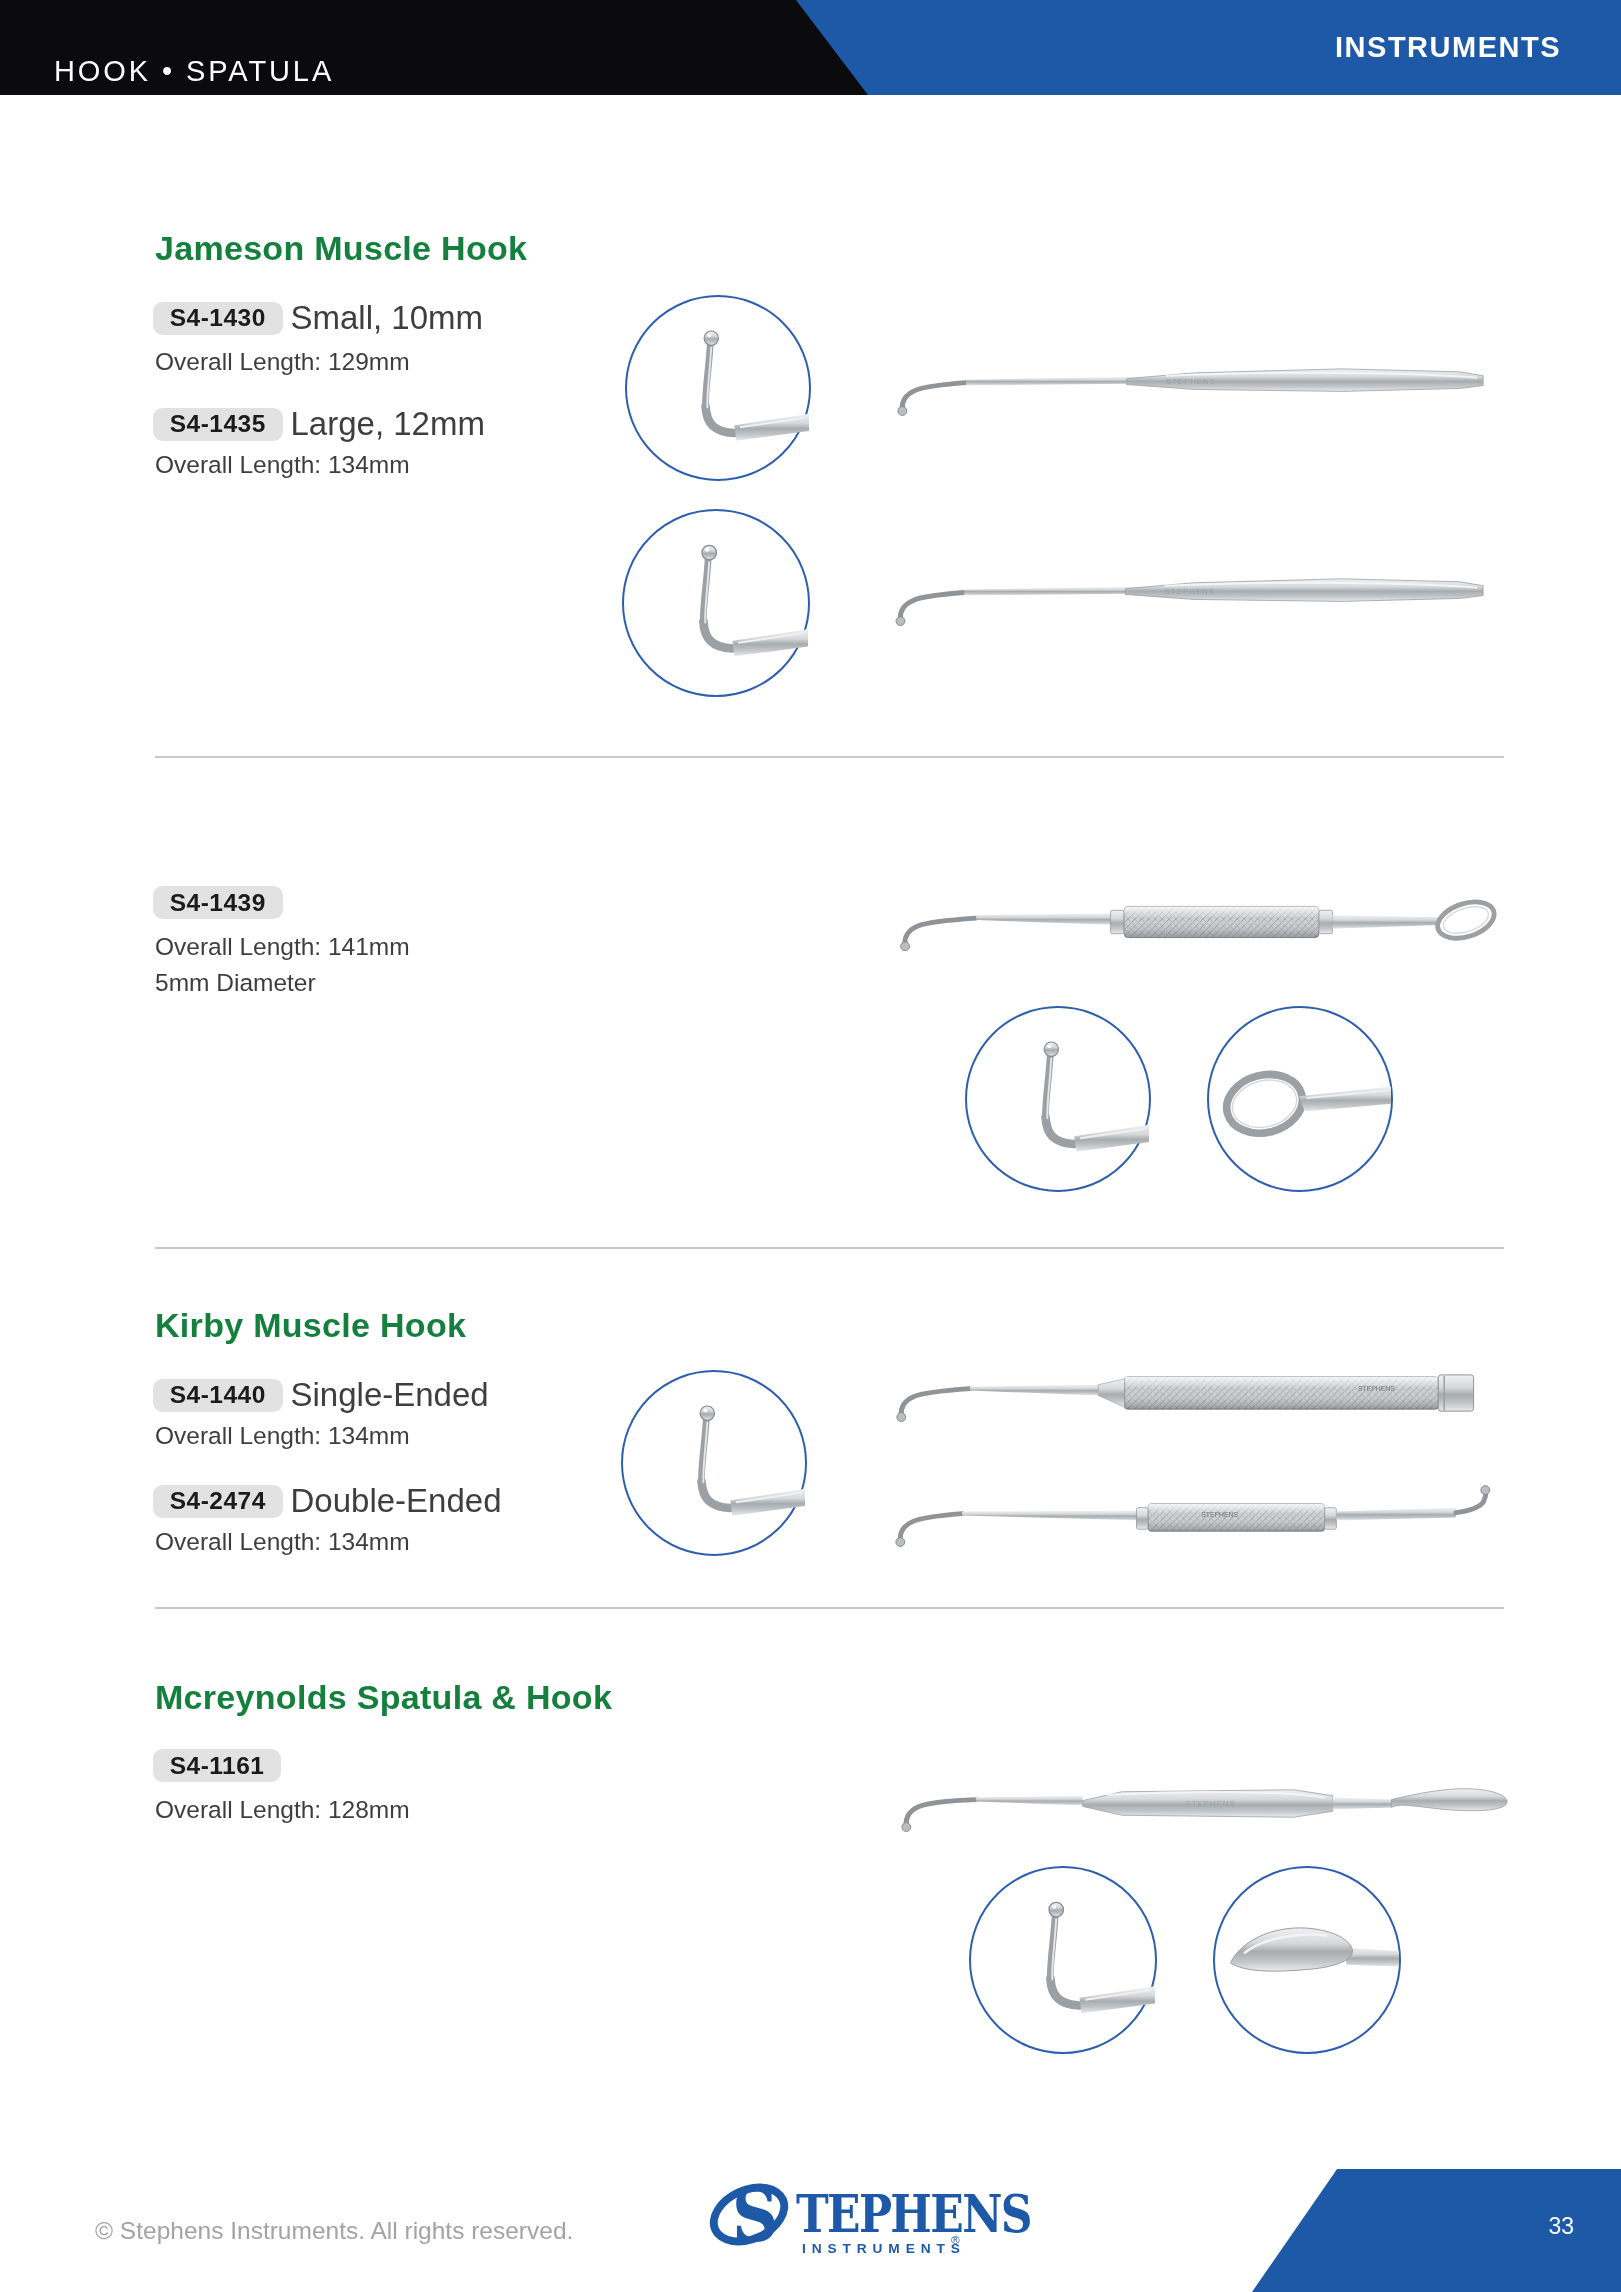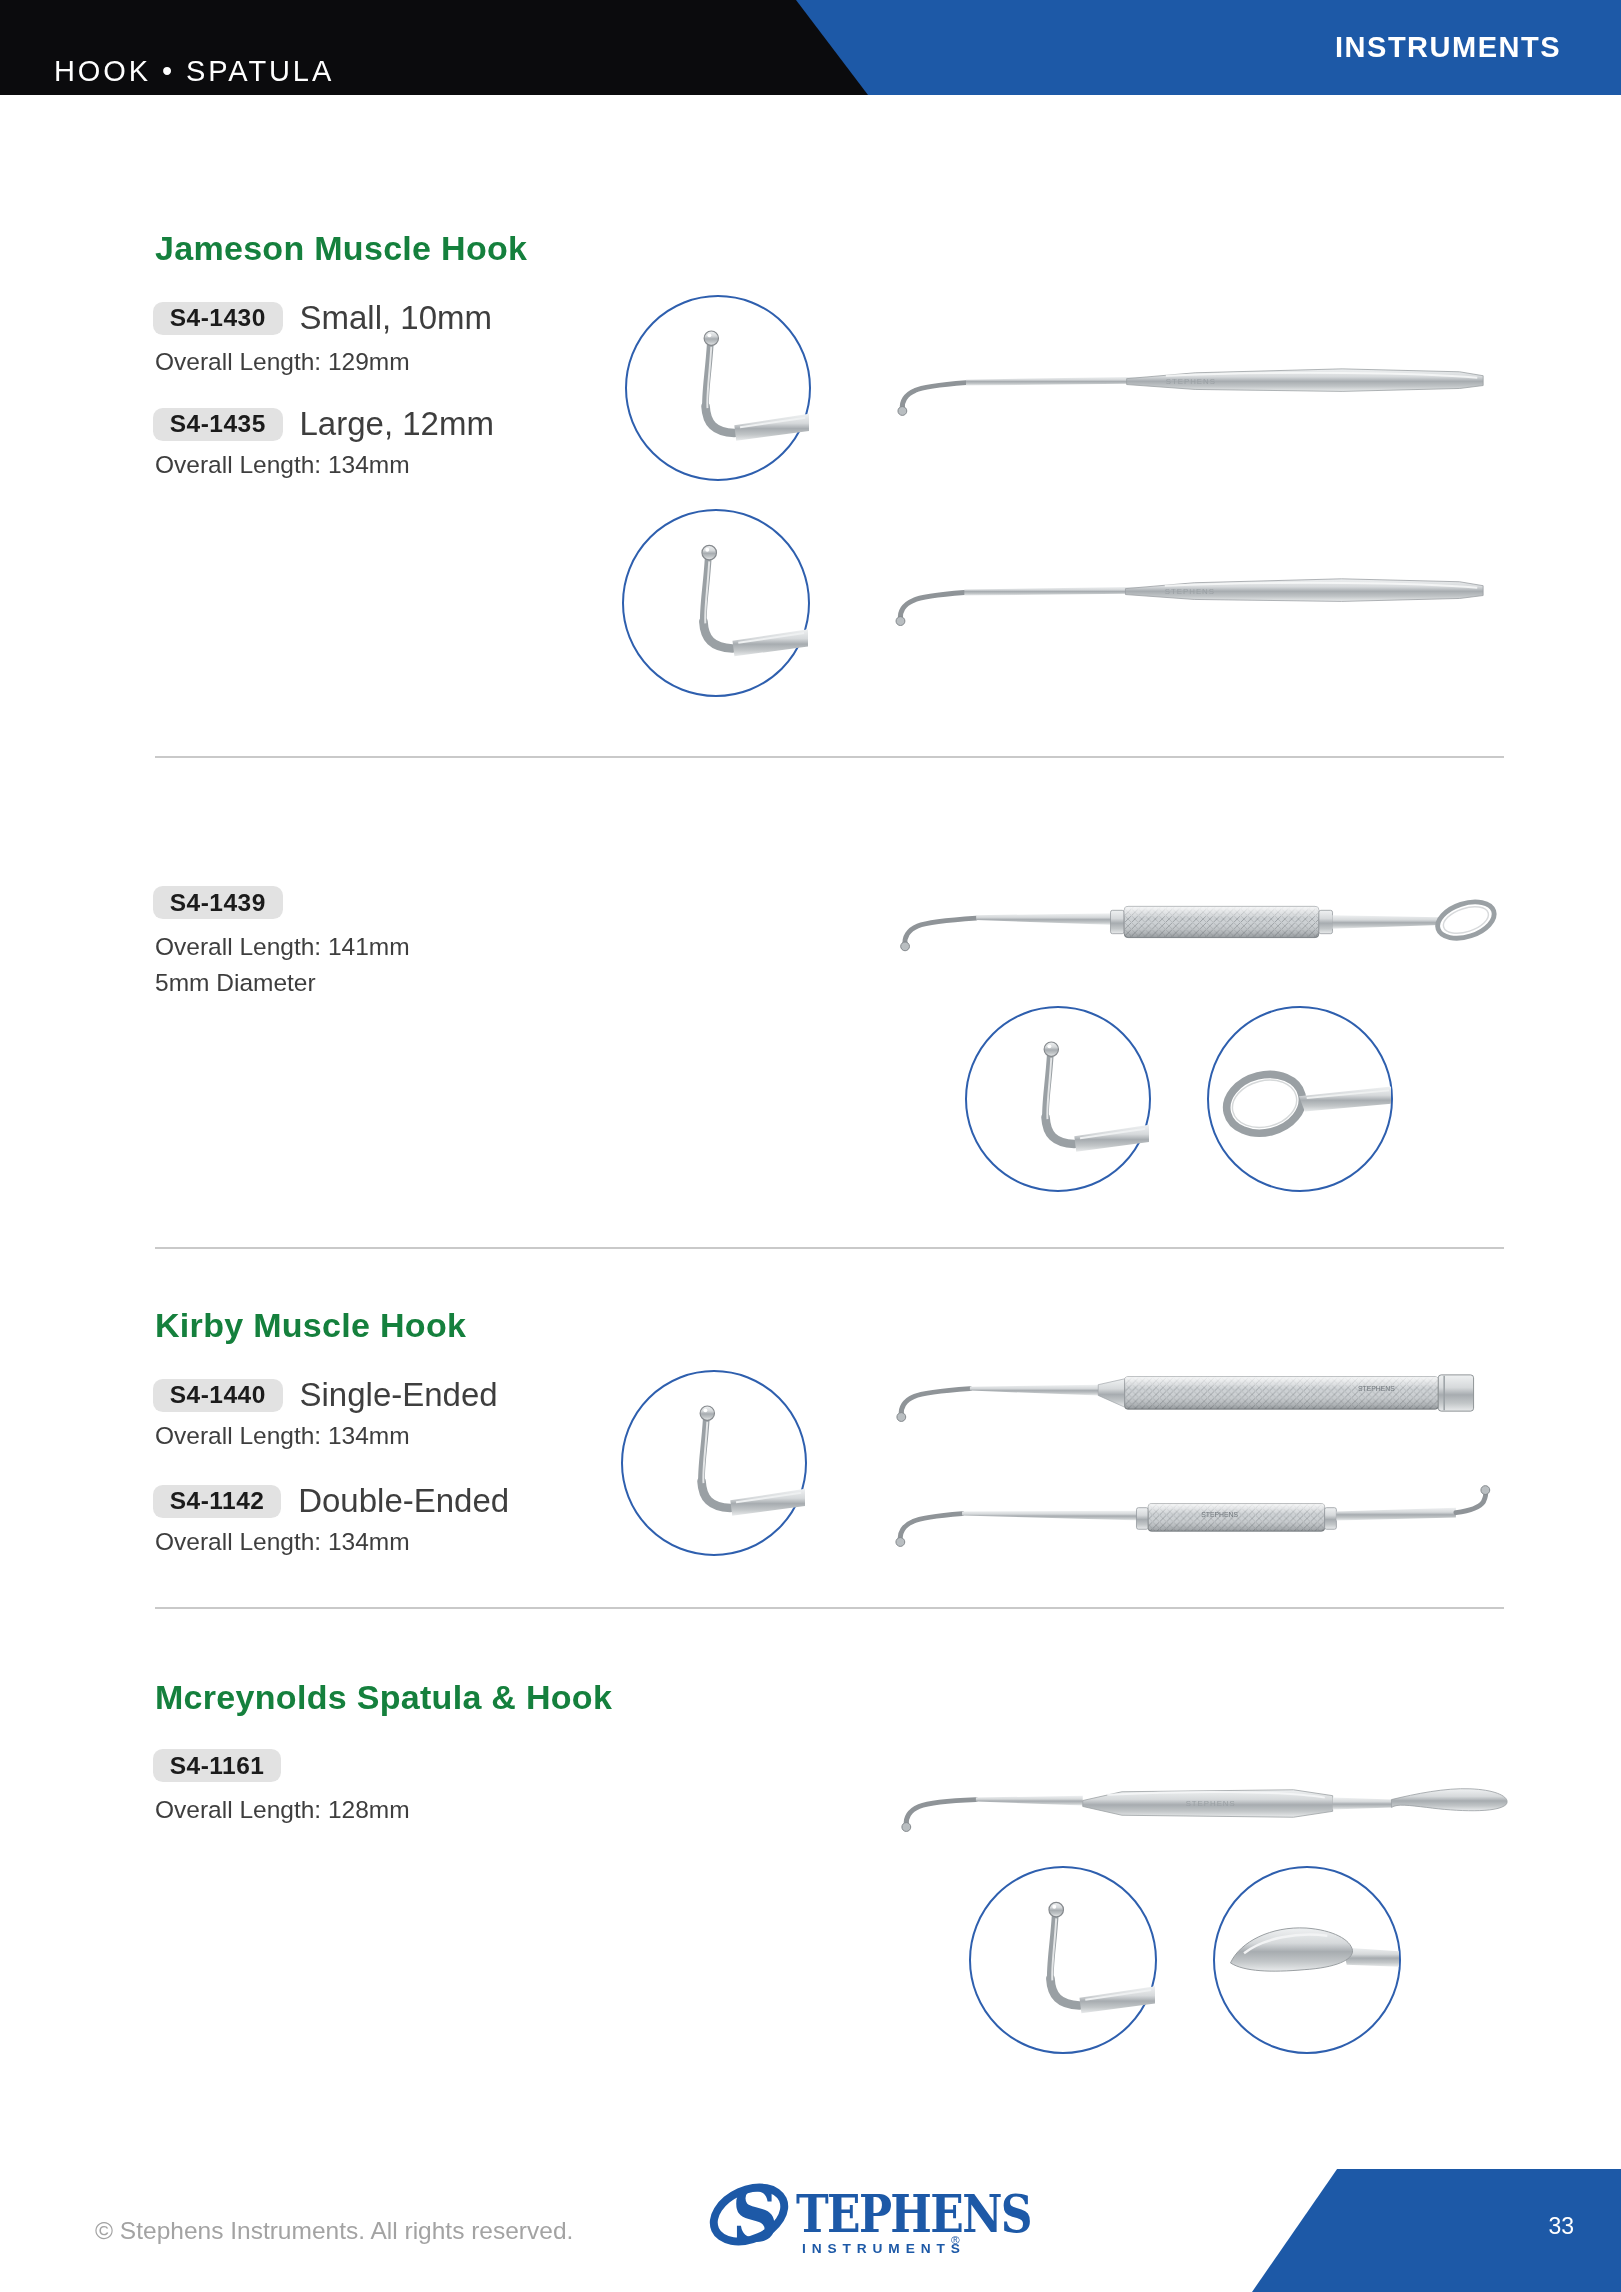--- a/index.html
+++ b/index.html
@@ -11,21 +11,21 @@
   .banner{left:0;top:0;width:1621px;height:95px;background:#1d59a7;}
   .banner-black{position:absolute;left:0;top:0;width:100%;height:100%;background:#0b0b0d;
         clip-path:polygon(0 0,796px 0,868px 100%,0 100%);}
   .banner-left{position:absolute;left:54px;top:0;height:95px;line-height:95px;color:#fff;
         font-size:29px;letter-spacing:2.9px;font-weight:500;margin-top:24px;}
   .banner-right{position:absolute;right:60px;top:0;height:95px;line-height:95px;color:#fff;
         font-size:29px;letter-spacing:1.5px;font-weight:bold;}
 
   
   .sec-title{font-size:34px;font-weight:bold;color:#15803d;letter-spacing:0.3px;line-height:41px;white-space:nowrap;}
-  .prod-row{display:flex;align-items:center;gap:17px;white-space:nowrap;}
+  .prod-row{display:flex;align-items:center;gap:8px;white-space:nowrap;}
   .badge{display:inline-flex;align-items:center;height:33px;padding:0 16.7px;background:#e2e2e2;
         border-radius:9.8px;font-weight:bold;font-size:24.5px;color:#1b1b1b;letter-spacing:0.5px;}
   .variant{font-size:33px;color:#3e3e3e;}
   .spec{font-size:24.5px;color:#3e3e3e;line-height:33px;white-space:nowrap;}
   .divider{left:155px;width:1349px;height:2px;background:#c9c9c9;}
 
   
   .circle{border:2px solid #2e5fae;border-radius:50%;background:#fff;box-sizing:border-box;}
   .circle svg{width:100%;height:100%;display:block;}
   .inst svg{display:block;}
@@ -184,21 +184,21 @@
 
   <div class="abs sec-title" style="left:155px;top:1305px">Kirby Muscle Hook</div>
 
   <div class="abs prod-row" style="left:153px;top:1376px">
     <span class="badge">S4-1440</span>
     <span class="variant">Single-Ended</span>
   </div>
   <div class="abs spec" style="left:155px;top:1419px">Overall Length: 134mm</div>
 
   <div class="abs prod-row" style="left:153px;top:1482px">
-    <span class="badge">S4-1142</span>
+    <span class="badge">S4-2474</span>
     <span class="variant">Double-Ended</span>
   </div>
   <div class="abs spec" style="left:155px;top:1525px">Overall Length: 134mm</div>
 
   <div class="abs circle" style="left:621px;top:1370px;width:186px;height:186px">
     <svg viewBox="0 0 190 190">
         <use href="#sym-hook"></use>
       </svg>
   </div>
 

